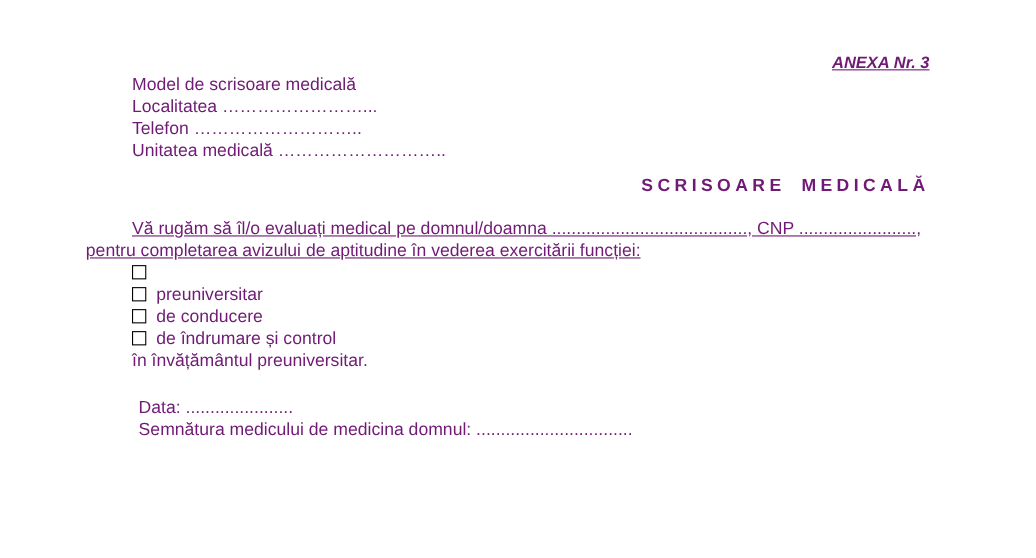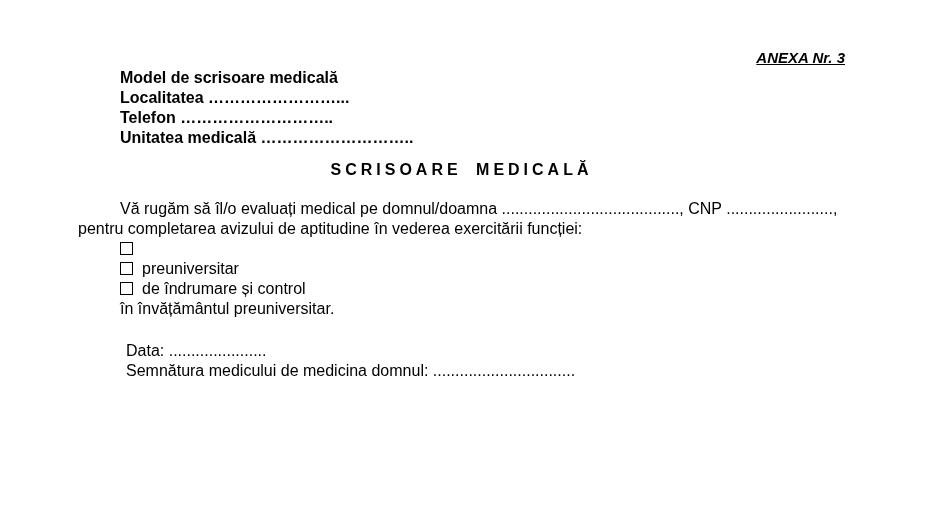--- a/index.html
+++ b/index.html
@@ -6,51 +6,51 @@
     margin: 0;
     padding: 0;
     background: #ffffff;
   }
   .page {
     position: relative;
     width: 942px;
     height: 507px;
     box-sizing: border-box;
     background: #ffffff;
-    color: #000000;
+    color: #701a75;
     font-family: "Liberation Sans", "DejaVu Sans", sans-serif;
     font-size: 16px;
     line-height: 20px;
     padding: 48px 97px 0 78px;
     overflow: hidden;
   }
   .anexa {
     text-align: right;
     font-weight: bold;
     font-style: italic;
     text-decoration: underline;
     font-size: 15px;
   }
   .letterhead {
     margin-left: 42px;
-    font-weight: bold;
   }
   .doc-title {
     margin-top: 12px;
-    text-align: center;
+    text-align: right;
     font-weight: bold;
     letter-spacing: 4px;
     word-spacing: 6px;
   }
   .addressee {
     margin-left: 42px;
     margin-top: 10px;
   }
   .bodytext {
     margin-top: 19px;
+    text-decoration: underline;
   }
   .firstline-indent {
     text-indent: 42px;
   }
   .check-line {
     margin-left: 42px;
   }
   .checkbox {
     display: inline-block;
     width: 11px;
@@ -92,20 +92,23 @@
   </div>
 
   <div class="checklist">
     <div class="check-line">
       <span class="checkbox"></span>
     </div>
     <div class="check-line">
       <span class="checkbox"></span><span>preuniversitar</span>
     </div>
     <div class="check-line">
+      <span class="checkbox"></span><span>de conducere</span>
+    </div>
+    <div class="check-line">
       <span class="checkbox"></span><span>de îndrumare și control</span>
     </div>
     <div class="suffix-line">în învățământul preuniversitar.</div>
   </div>
 
   <div class="footer">
     <div>Data: ......................</div>
     <div>Semnătura medicului de medicina domnul: ................................</div>
   </div>
 

